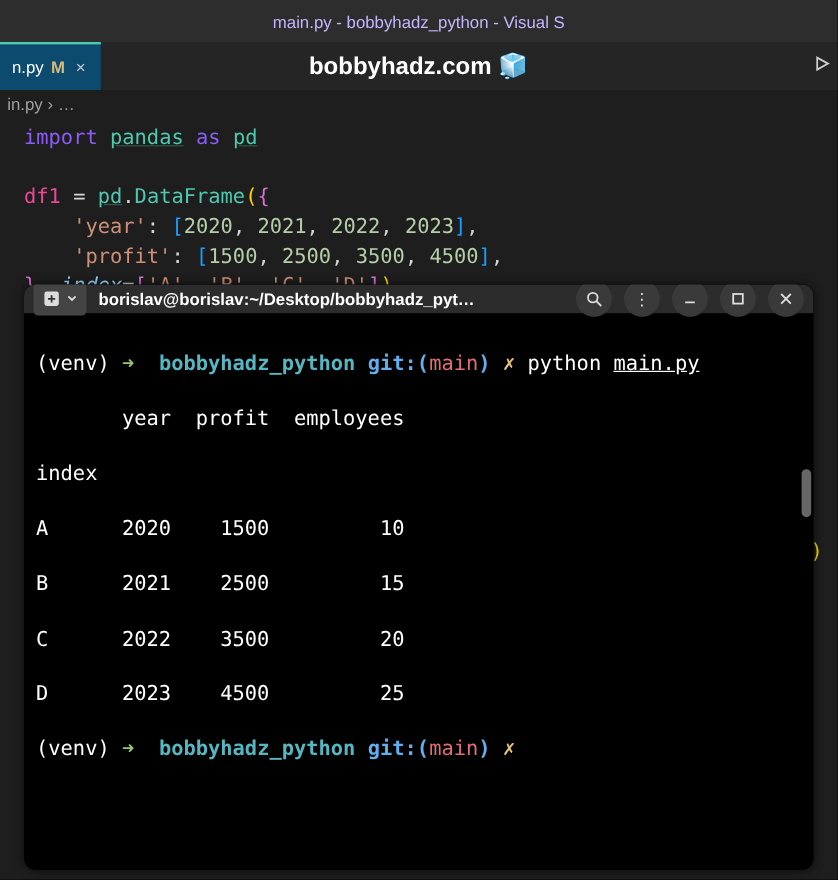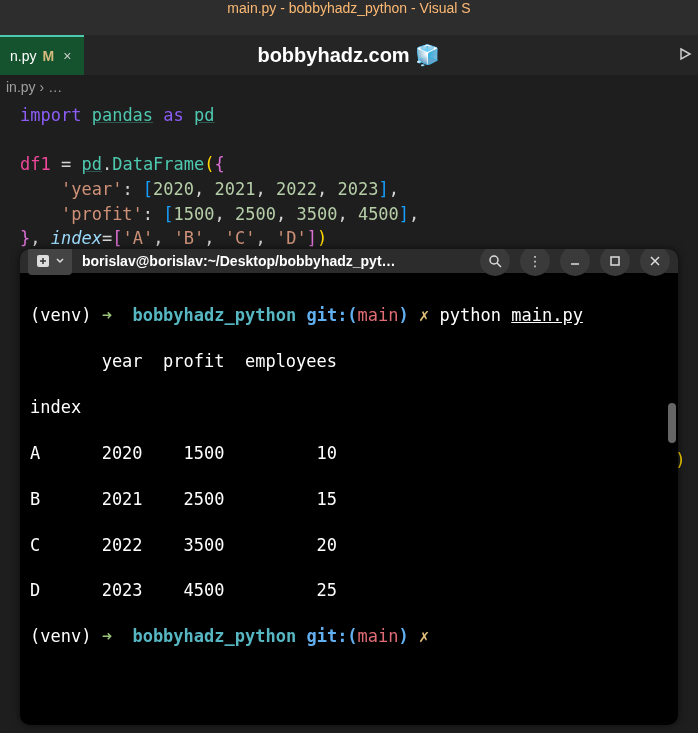--- a/index.html
+++ b/index.html
@@ -9,38 +9,39 @@
     background: #1e1e1e;
     font-family: "Consolas", "Monaco", monospace;
     font-size: 17px;
     color: #d4d4d4;
     overflow: hidden;
     position: relative;
   }
   .title-bar {
     height: 35px;
     background: #2d2d2d;
-    color: #fdba74;
-    display: flex;
+    color: #c4b5fd;
+    display: flex;
+    align-items: center;
     justify-content: center;
     font-family: "Segoe UI", sans-serif;
     font-size: 14px;
   }
   .tab-bar {
     height: 40px;
     background: #252526;
     display: flex;
     align-items: stretch;
     position: relative;
   }
   .tab {
     display: flex;
     align-items: center;
     padding: 0 10px;
-    background: #14532d;
+    background: #0c4a6e;
     border-top: 2px solid #4ec9b0;
     gap: 6px;
     font-family: "Segoe UI", sans-serif;
     font-size: 14px;
     color: #ffffff;
   }
   .tab .mod {
     color: #d7ba7d;
     font-weight: bold;
   }
@@ -141,21 +142,21 @@
     height: 30px;
     border-radius: 50%;
     background: #3a3a3a;
     color: #ddd;
     display: flex;
     align-items: center;
     justify-content: center;
     font-size: 14px;
   }
   .term-body {
-    padding: 8px 10px 8px 10px;
+    padding: 8px 10px 20px 10px;
     font-size: 17px;
     line-height: 1.35;
     color: #ffffff;
     font-family: "Consolas", "Monaco", monospace;
     white-space: pre;
     position: relative;
   }
   .t-white { color: #ffffff; }
   .t-green { color: #98c379; }
   .t-cyan { color: #56b6c2; font-weight: bold; }

